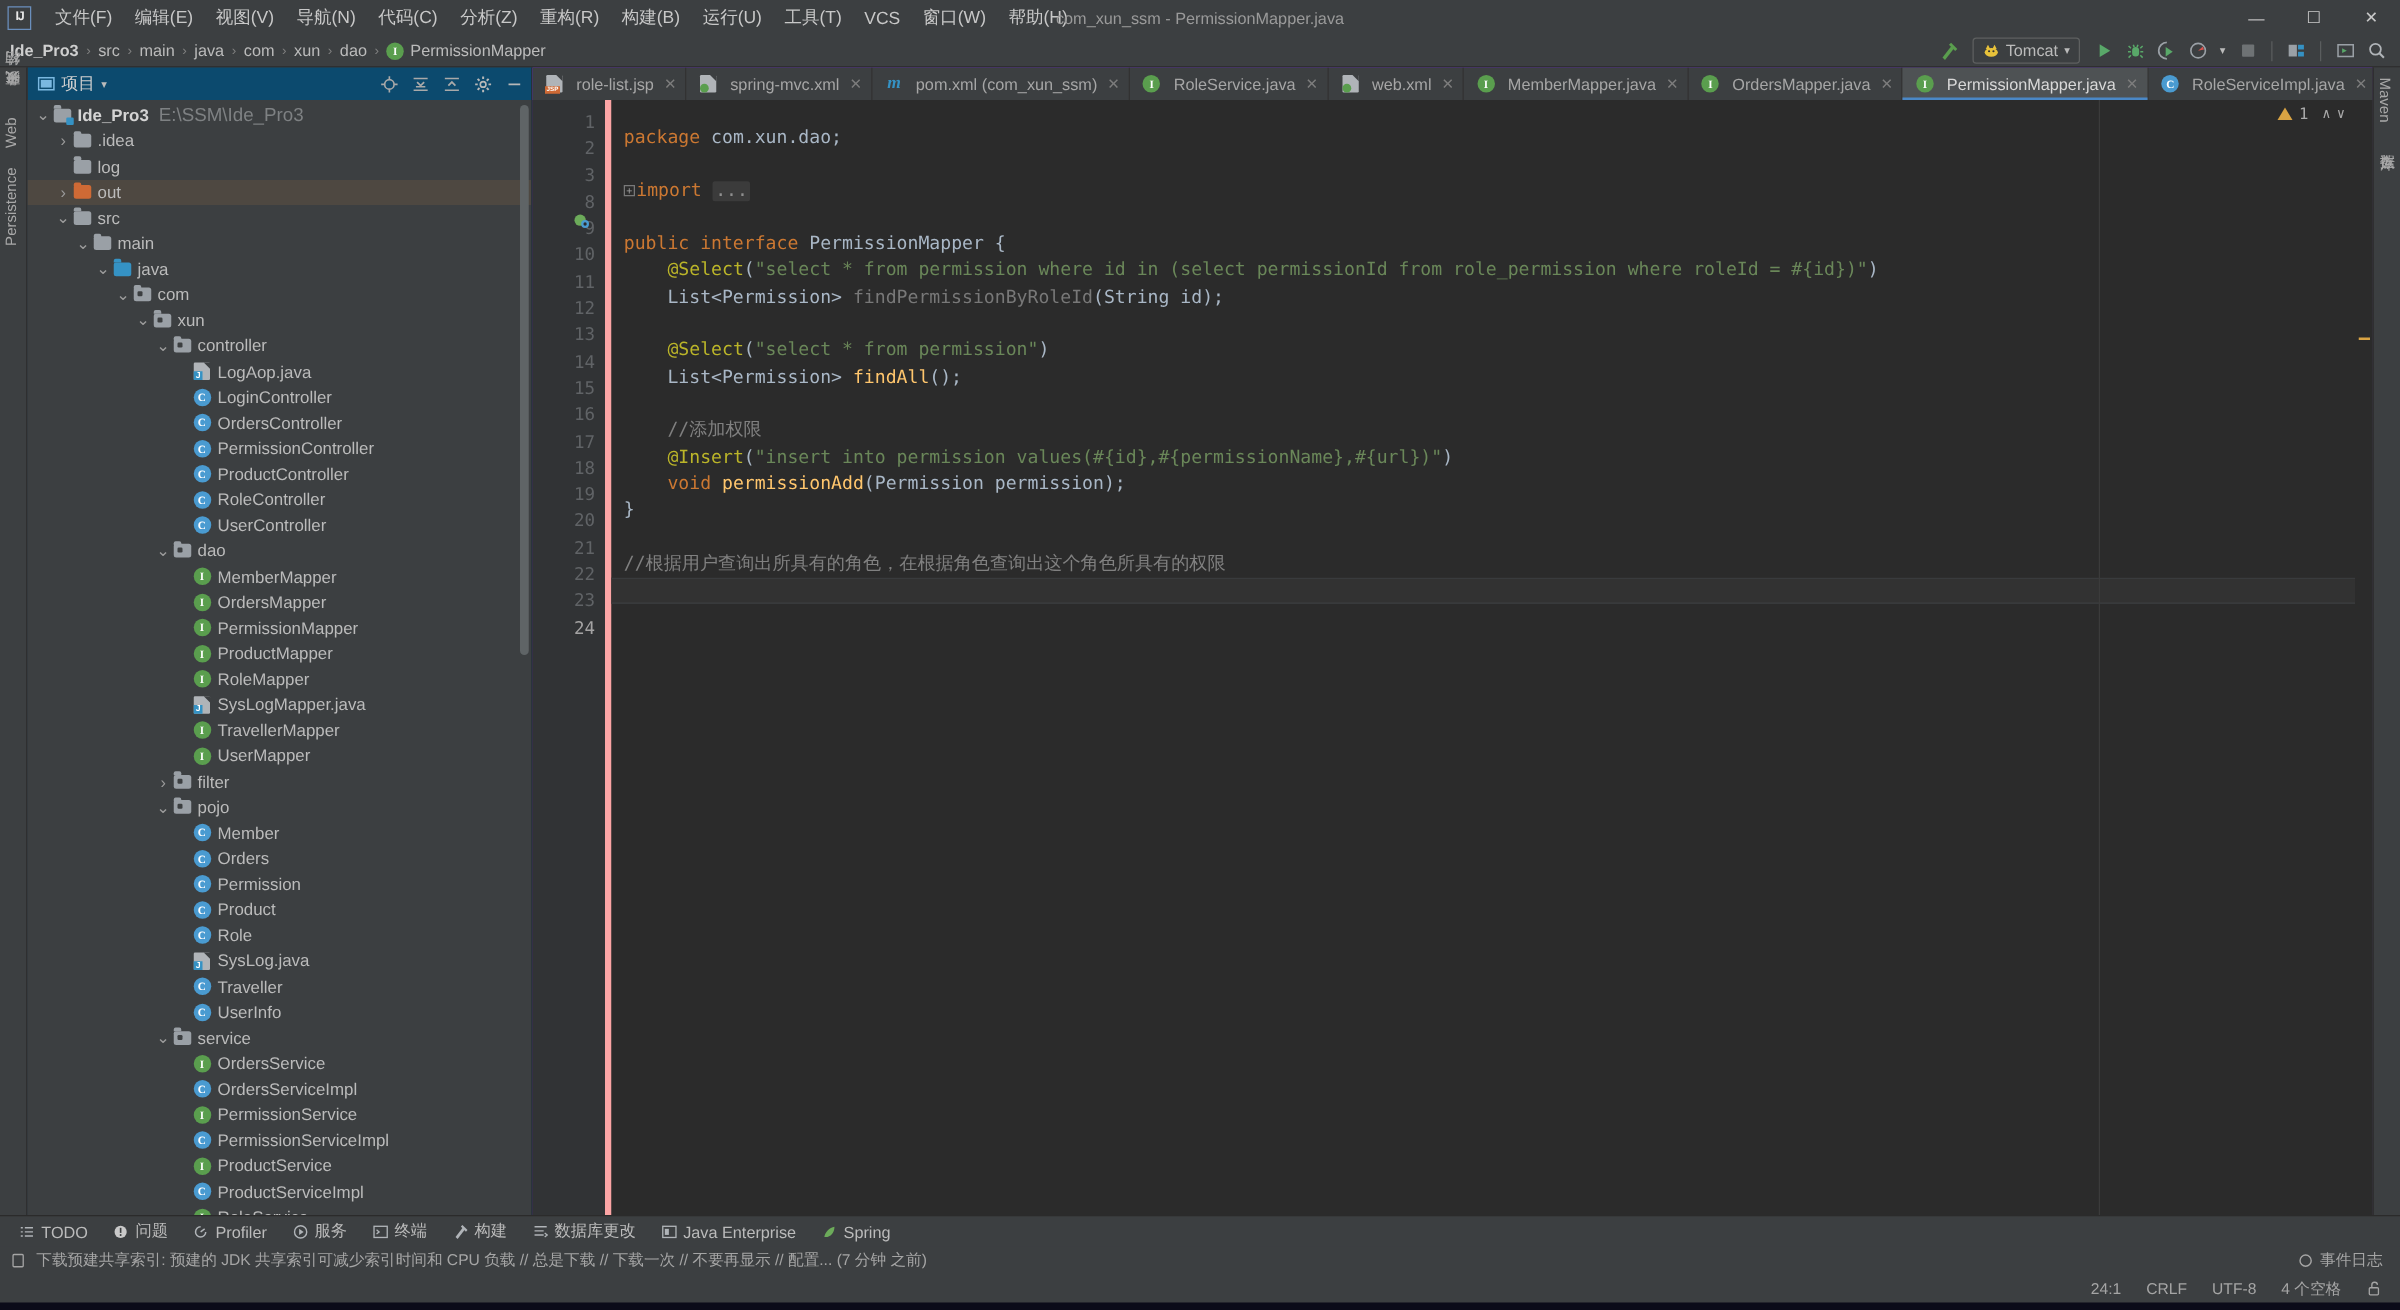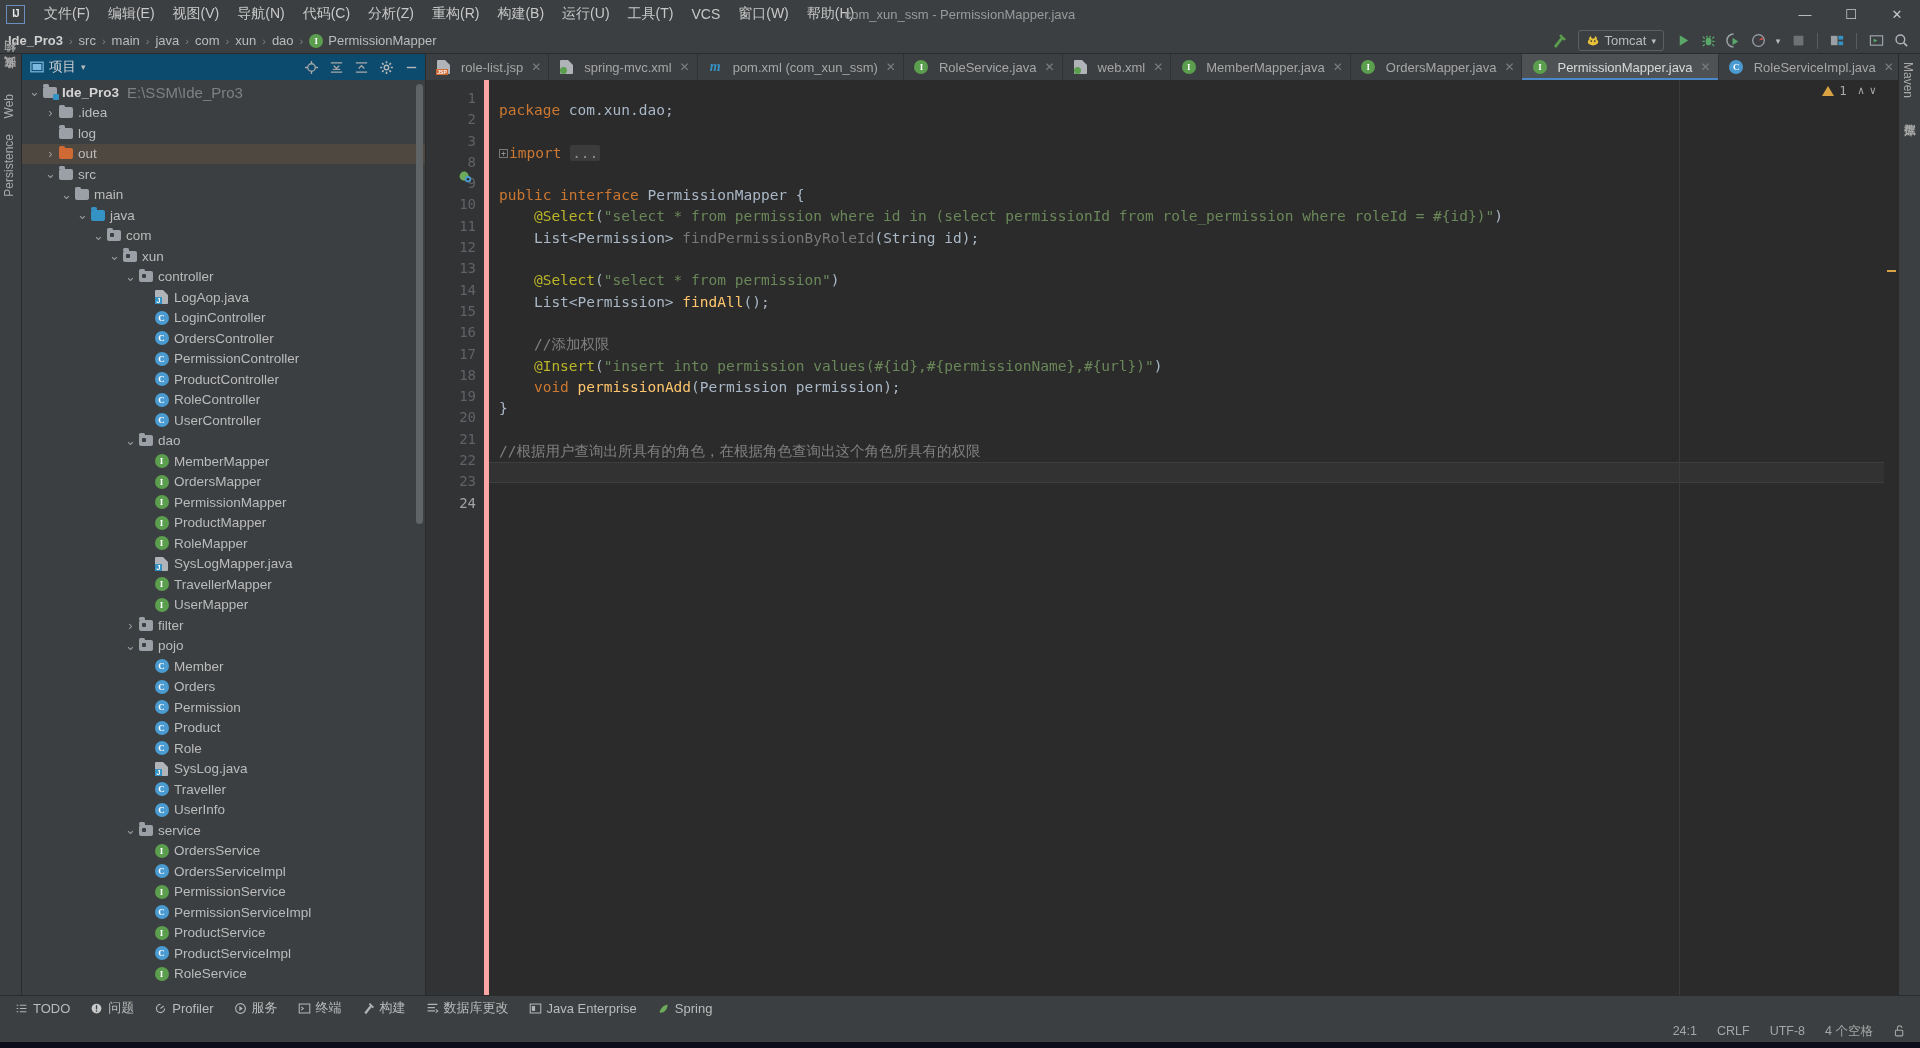--- a/index.html
+++ b/index.html
@@ -938,20 +938,35 @@
           <span style="display: flex;">
             <svg width="13" height="13" viewBox="0 0 16 16">
               <path d="M13 3 C13 10 8 14 3 13 C4 8 8 4 13 3 Z" fill="#6cab5a"></path>
             </svg>
           </span>
           <span>Spring</span>
         </div>
       </div>
   </div>
 
+  <div class="statusbar">
+    <span>
+      <svg width="13" height="13" viewBox="0 0 16 16">
+          <rect x="3" y="2" width="10" height="12" rx="1" fill="none" stroke="#a5a5a5" stroke-width="1.3"></rect>
+        </svg>
+    </span>
+    <span class="sb-msg">下载预建共享索引: 预建的 JDK 共享索引可减少索引时间和 CPU 负载 // 总是下载 // 下载一次 // 不要再显示 // 配置... (7 分钟 之前)</span>
+    <span class="sb-spacer"></span>
+    <span class="sb-item" style="display:flex;align-items:center;gap:5px">
+      <svg width="13" height="13" viewBox="0 0 16 16">
+          <circle cx="8" cy="8" r="5.5" fill="none" stroke="#a5a5a5" stroke-width="1.4"></circle>
+        </svg>
+      <span>事件日志</span>
+    </span>
+  </div>
 
   <div class="statusbar" style="height:22px;flex:0 0 22px;padding-top:0">
     <span class="sb-spacer"></span>
     <span class="sb-item">24:1</span>
     <span class="sb-item">CRLF</span>
     <span class="sb-item">UTF-8</span>
     <span class="sb-item">4 个空格</span>
     <span class="sb-item">
       <svg width="13" height="14" viewBox="0 0 16 16">
           <rect x="3" y="7" width="9" height="7" rx="1" fill="none" stroke="#a5a5a5" stroke-width="1.3"></rect>

